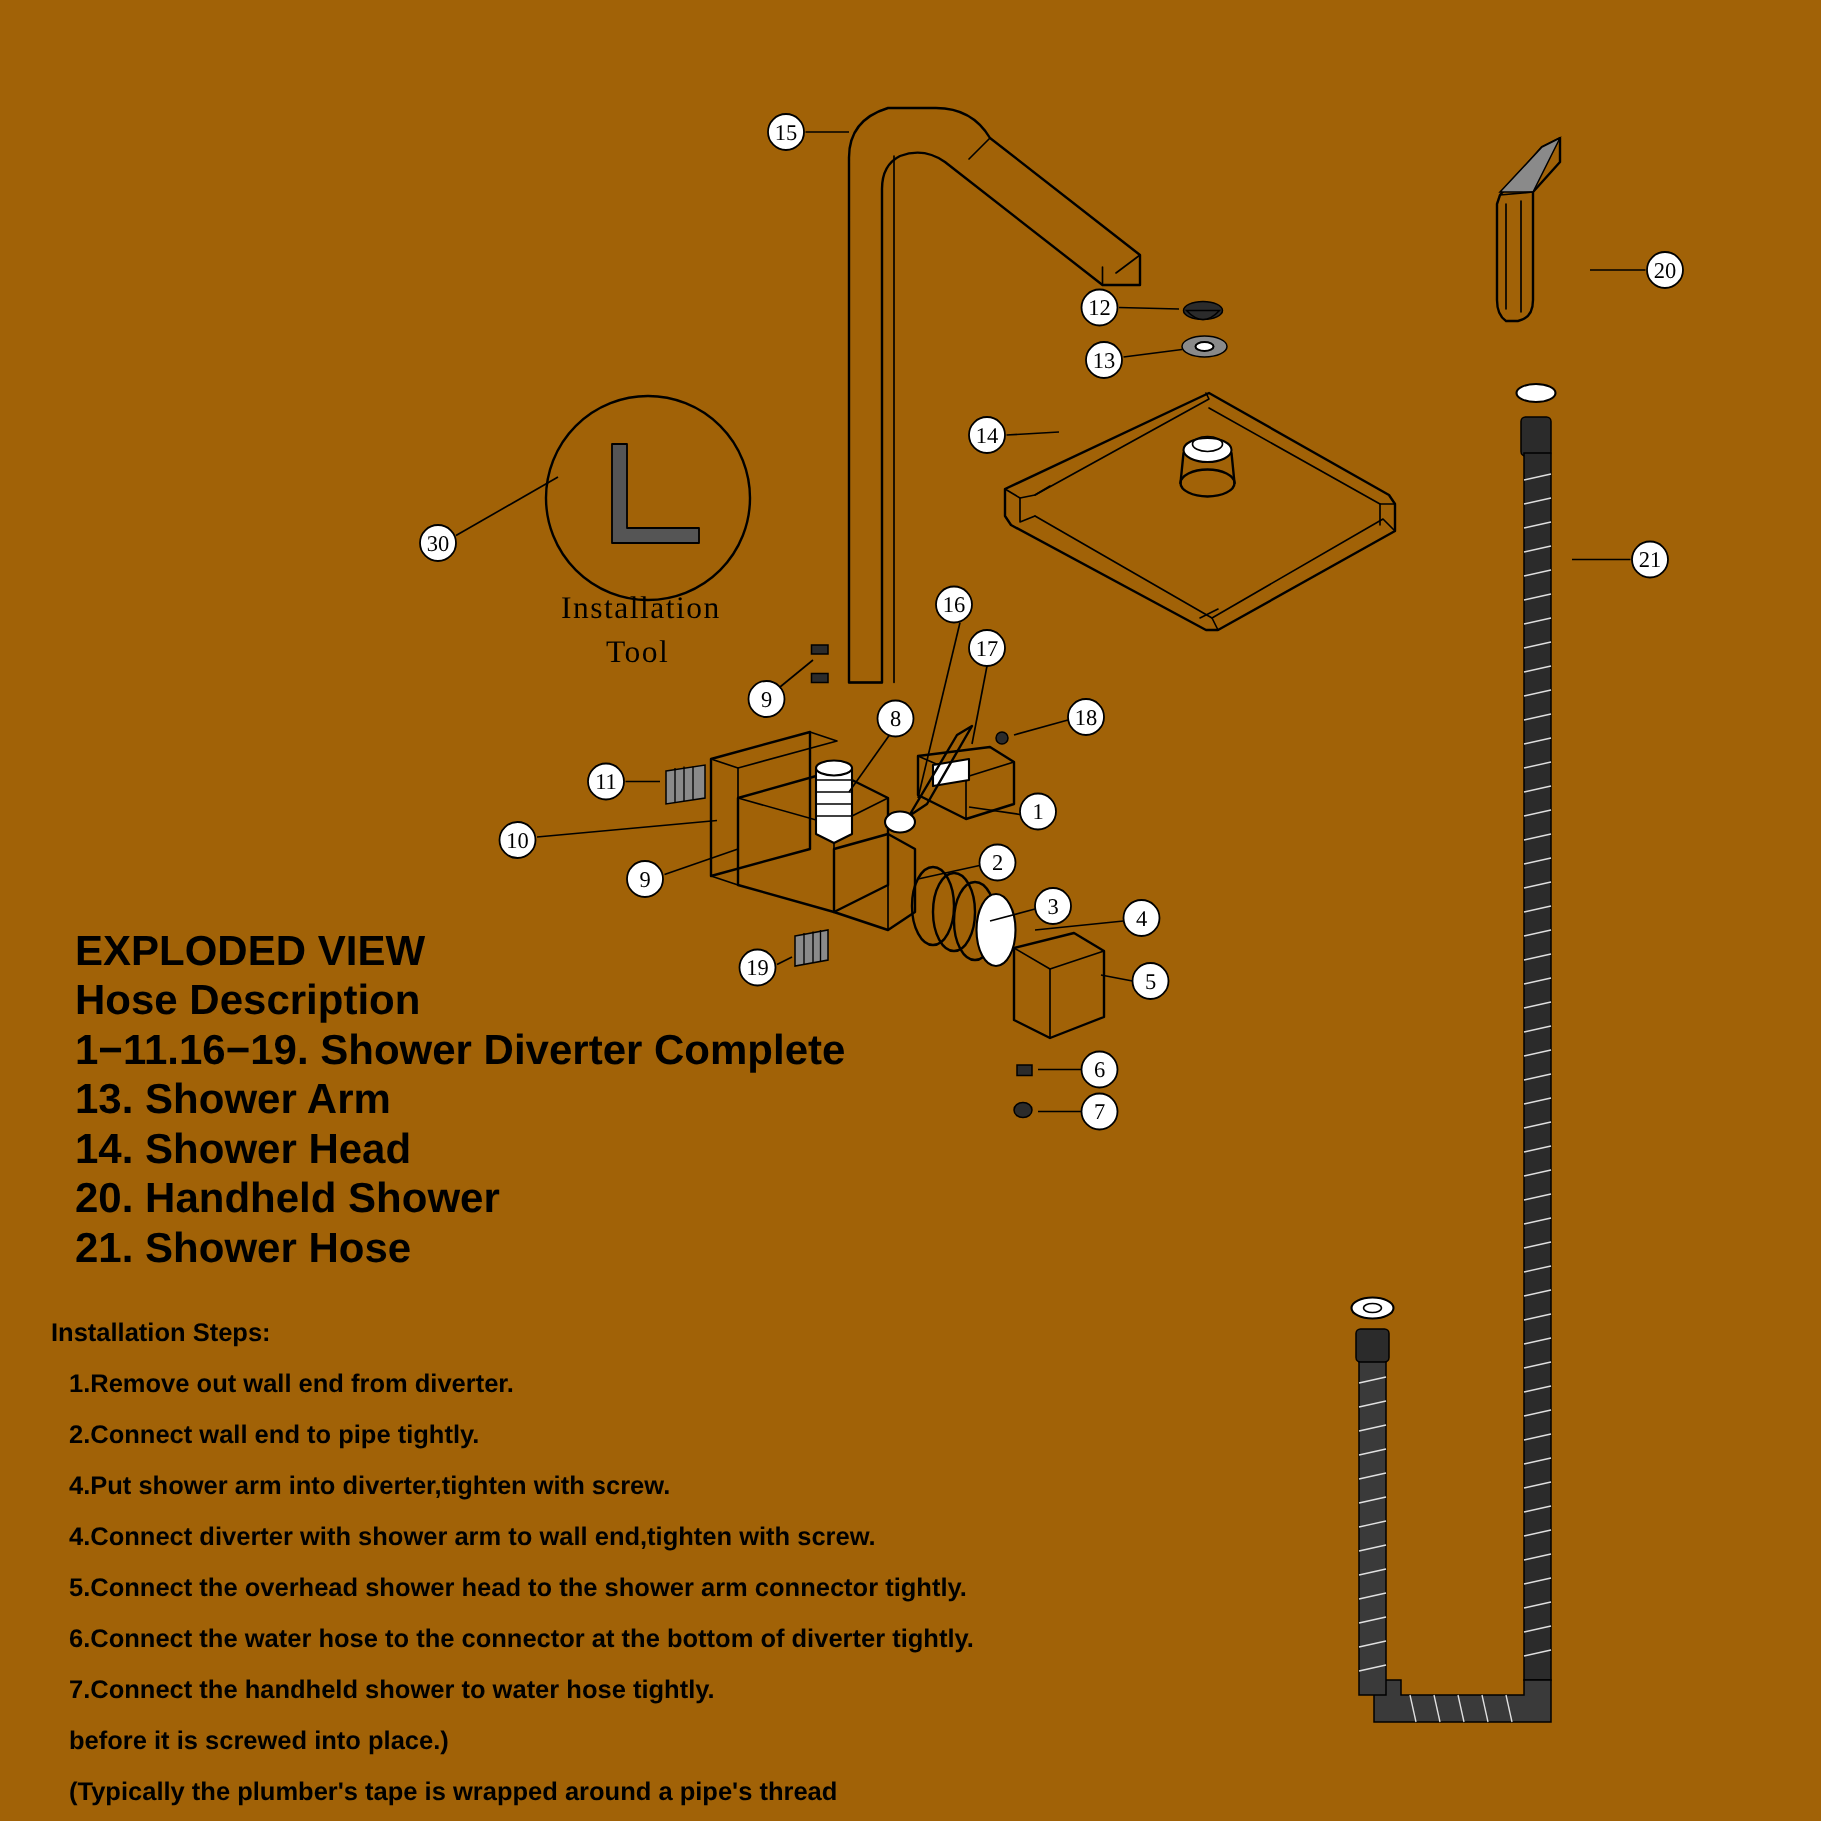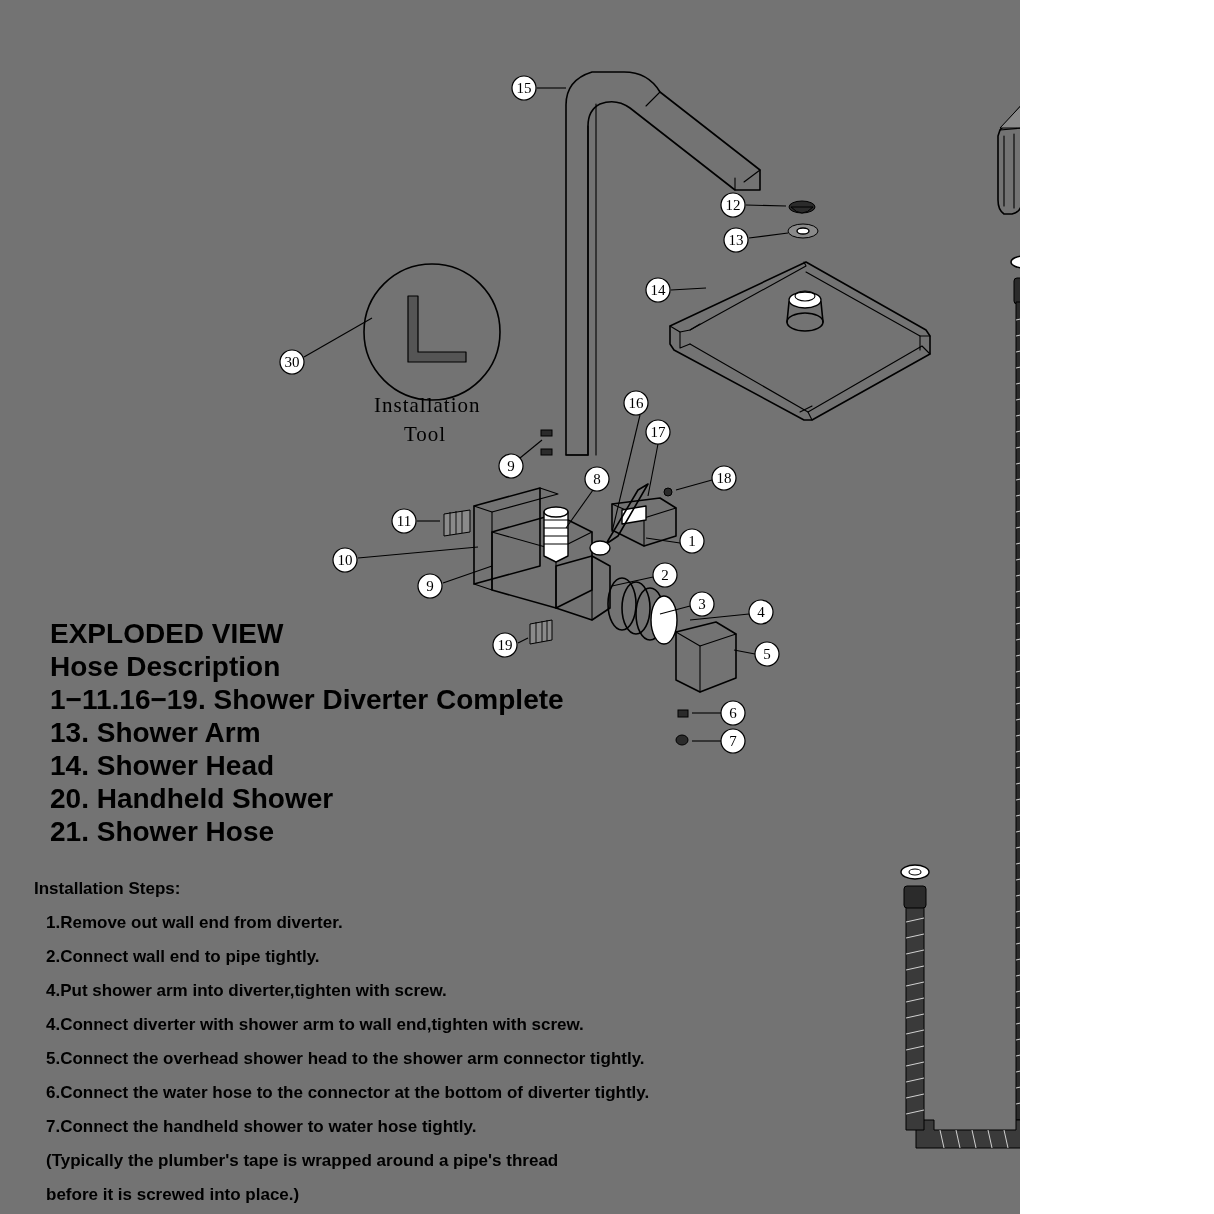--- a/index.html
+++ b/index.html
@@ -2,23 +2,23 @@
 <html><head>
 <meta charset="utf-8">
 <style>
   html, body {
     margin: 0;
     padding: 0;
     background: #ffffff;
   }
   #page {
     position: relative;
-    width: 1020px;
+    width: 1214px;
     height: 1214px;
-    background: #737373;
+    background: #a16207;
     overflow: hidden;
     font-family: "Liberation Sans", sans-serif;
     color: #000000;
   }
   svg.diagram {
     position: absolute;
     left: 0;
     top: 0;
     width: 1214px;
     height: 1214px;
@@ -446,17 +446,17 @@
 
   <div class="text-block" id="steps-block">
     <div class="steps-head">Installation Steps:</div>
     <div class="step">1.Remove out wall end from diverter.</div>
     <div class="step">2.Connect wall end to pipe tightly.</div>
     <div class="step">4.Put shower arm into diverter,tighten with screw.</div>
     <div class="step">4.Connect diverter with shower arm to wall end,tighten with screw.</div>
     <div class="step">5.Connect the overhead shower head to the shower arm connector tightly.</div>
     <div class="step">6.Connect the water hose to the connector at the bottom of diverter tightly.</div>
     <div class="step">7.Connect the handheld shower to water hose tightly.</div>
+    <div class="step">before it is screwed into place.)</div>
     <div class="step">(Typically the plumber's tape is wrapped around a pipe's thread</div>
-    <div class="step">before it is screwed into place.)</div>
   </div>
 
 </div>
 
 </body></html>

